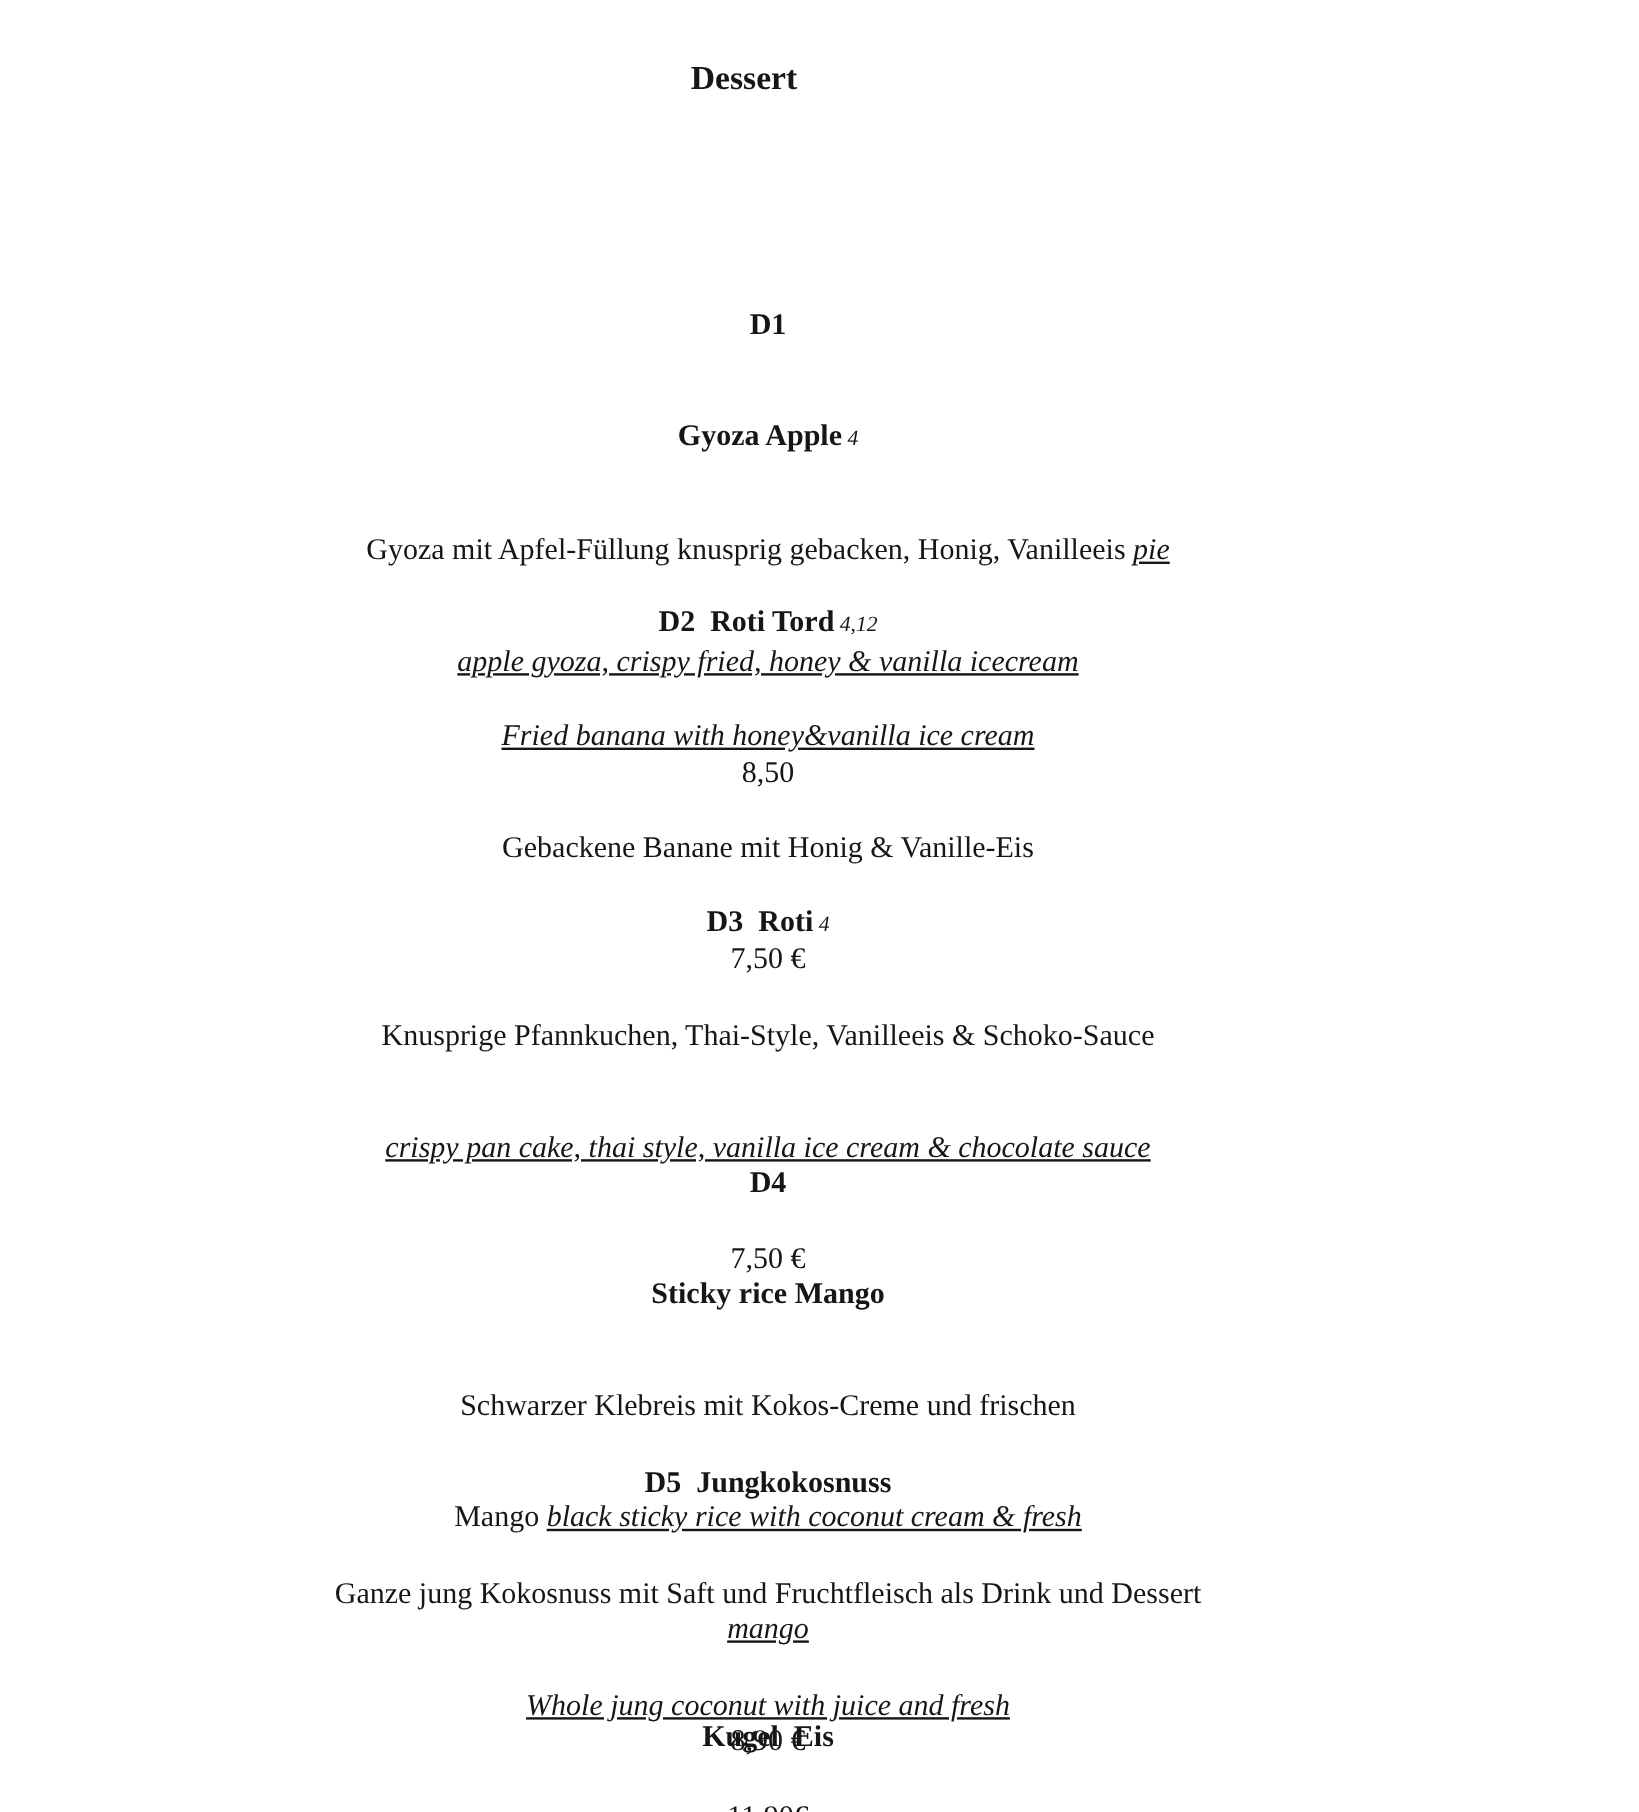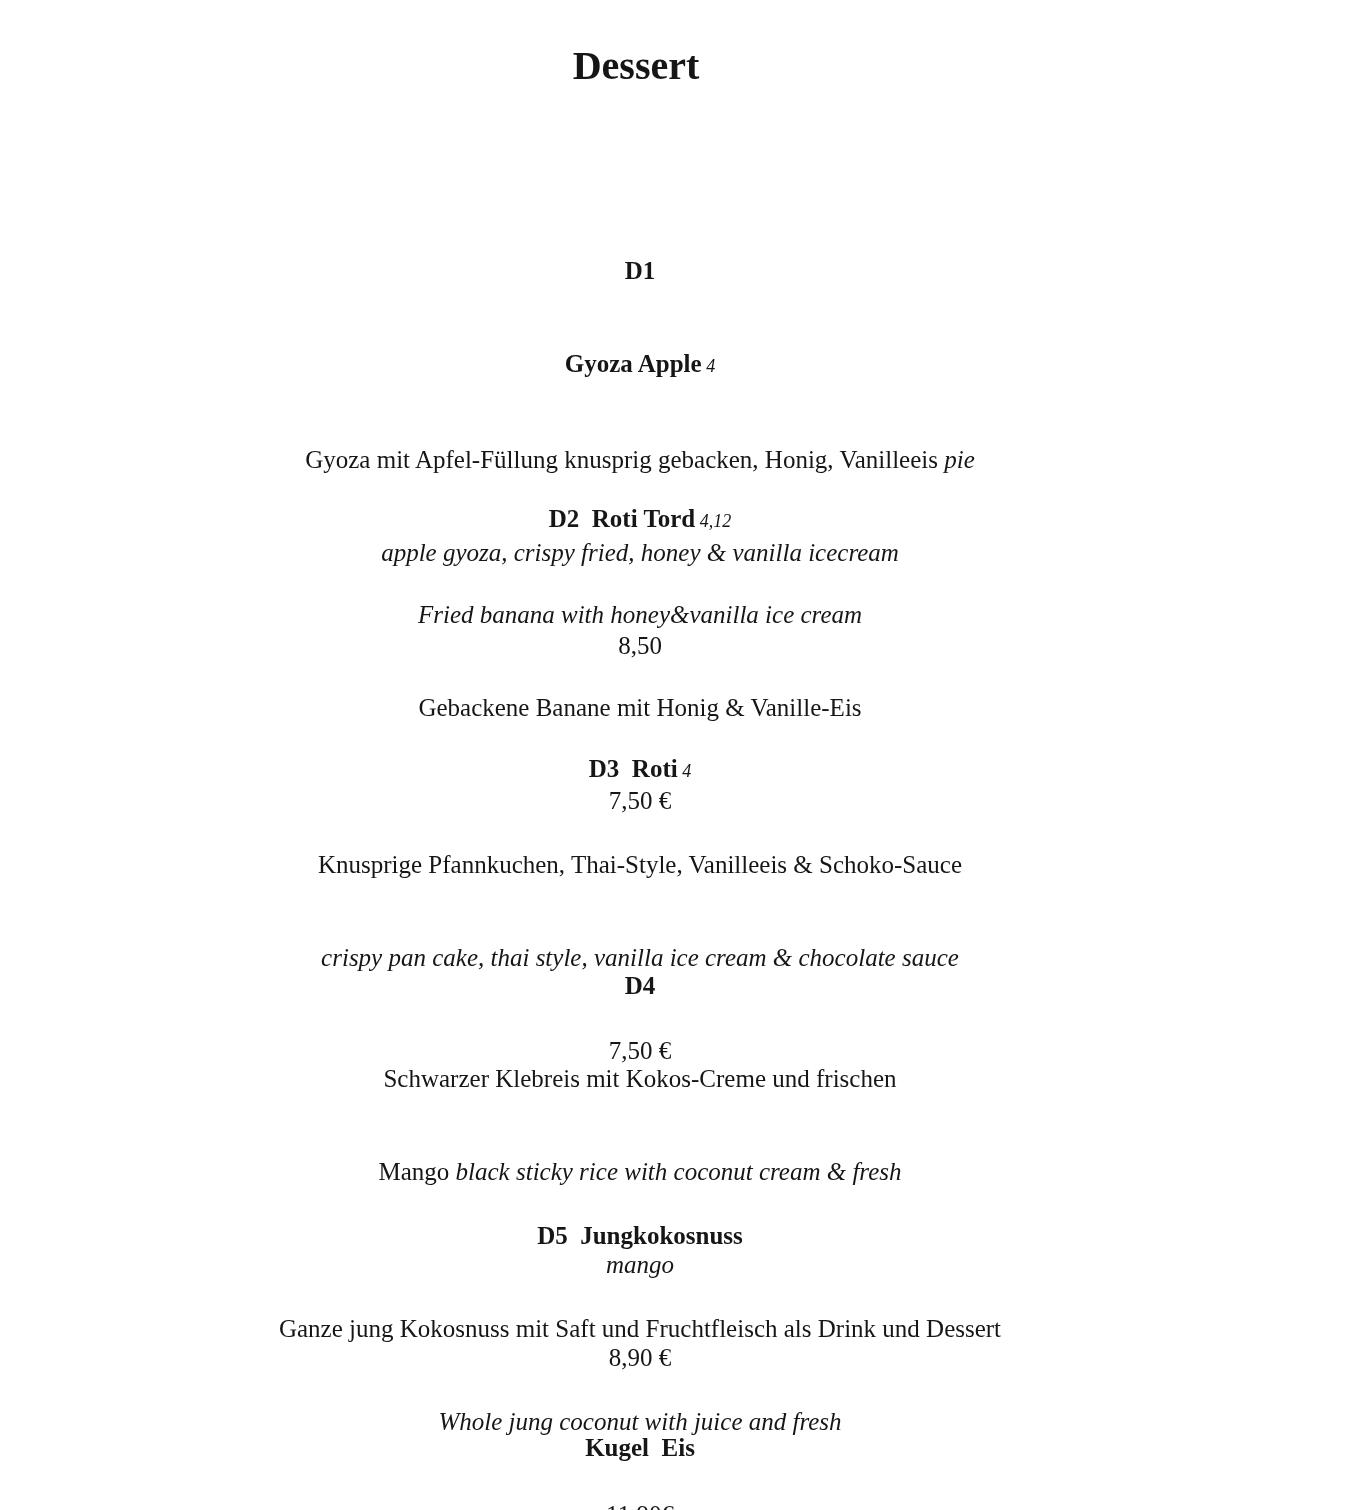--- a/index.html
+++ b/index.html
@@ -12,40 +12,40 @@
     width: 1366px;
     height: 1510px;
     background: #ffffff;
     color: #161616;
     font-family: "Liberation Serif", "DejaVu Serif", serif;
     overflow: hidden;
   }
   .doc-title {
     position: absolute;
     top: 44px;
-    left: 136px;
+    left: 120px;
     width: 1000px;
     text-align: center;
-    font-size: 40px;
+    font-size: 28px;
     font-weight: bold;
     line-height: 44px;
     white-space: pre-wrap;
   }
   .block {
     position: absolute;
     left: 140px;
     width: 1000px;
     text-align: center;
     font-size: 25px;
     line-height: 31px;
     white-space: pre-wrap;
   }
   .line { min-height: 31px; }
   .bold { font-weight: bold; }
-  .italic { font-style: italic; }
+  .italic { font-style: italic; text-decoration: underline; }
   .fn {
     font-style: italic;
     font-weight: normal;
     font-size: 18px;
   }
 </style>
 </head>
 <body>
 
 <div class="page">
@@ -69,20 +69,21 @@
 
   <section class="block" style="top:691px">
     <div class="line"><span class="bold">D3  Roti</span><span class="fn"> 4</span></div>
     <div class="line">Knusprige Pfannkuchen, Thai-Style, Vanilleeis &amp; Schoko-Sauce</div>
     <div class="line italic">crispy pan cake, thai style, vanilla ice cream &amp; chocolate sauce</div>
     <div class="line">7,50 €</div>
   </section>
 
   <section class="block" style="top:908px">
     <div class="line bold">D4</div>
+    <div class="line bold">Sticky rice Mango</div>
     <div class="line">Schwarzer Klebreis mit Kokos-Creme und frischen</div>
     <div class="line"><span>Mango </span><span class="italic">black sticky rice with coconut cream &amp; fresh</span></div>
     <div class="line italic">mango</div>
     <div class="line">8,90 €</div>
   </section>
 
   <section class="block" style="top:1158px">
     <div class="line bold">D5  Jungkokosnuss</div>
     <div class="line">Ganze jung Kokosnuss mit Saft und Fruchtfleisch als Drink und Dessert</div>
     <div class="line italic">Whole jung coconut with juice and fresh</div>

